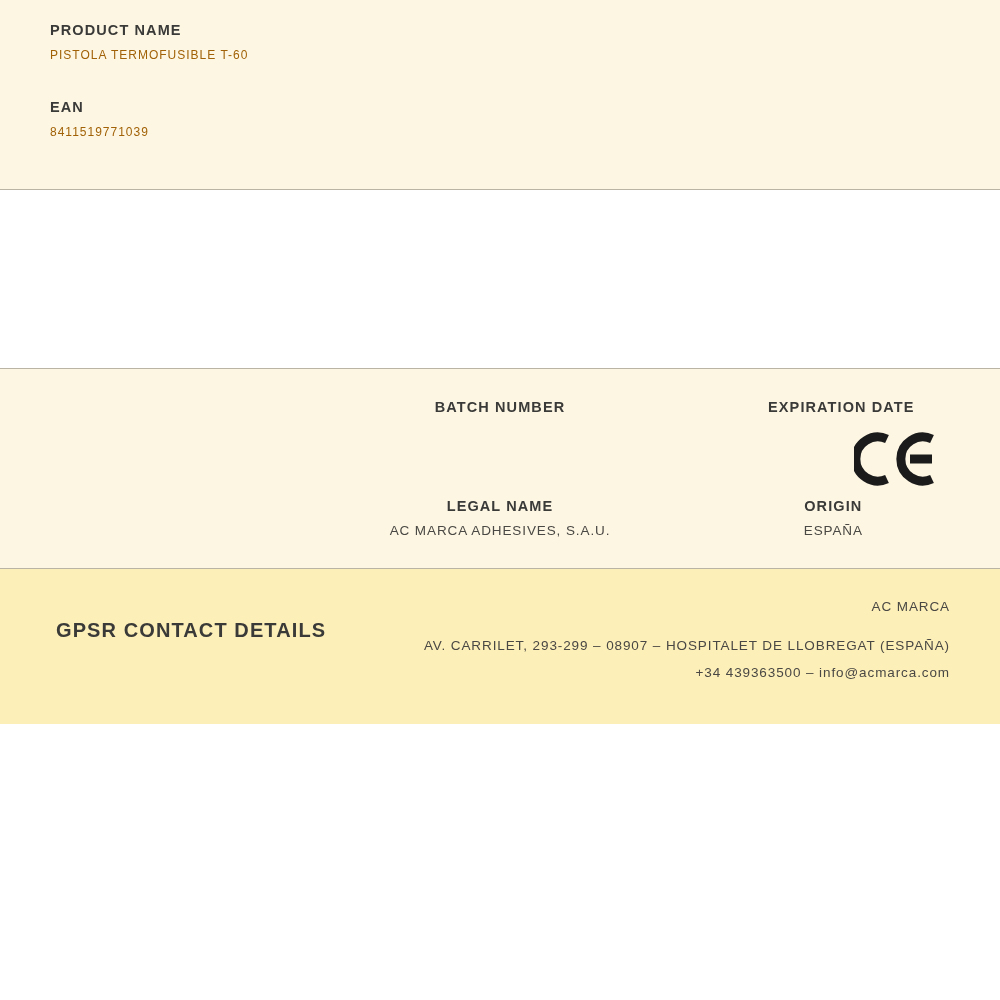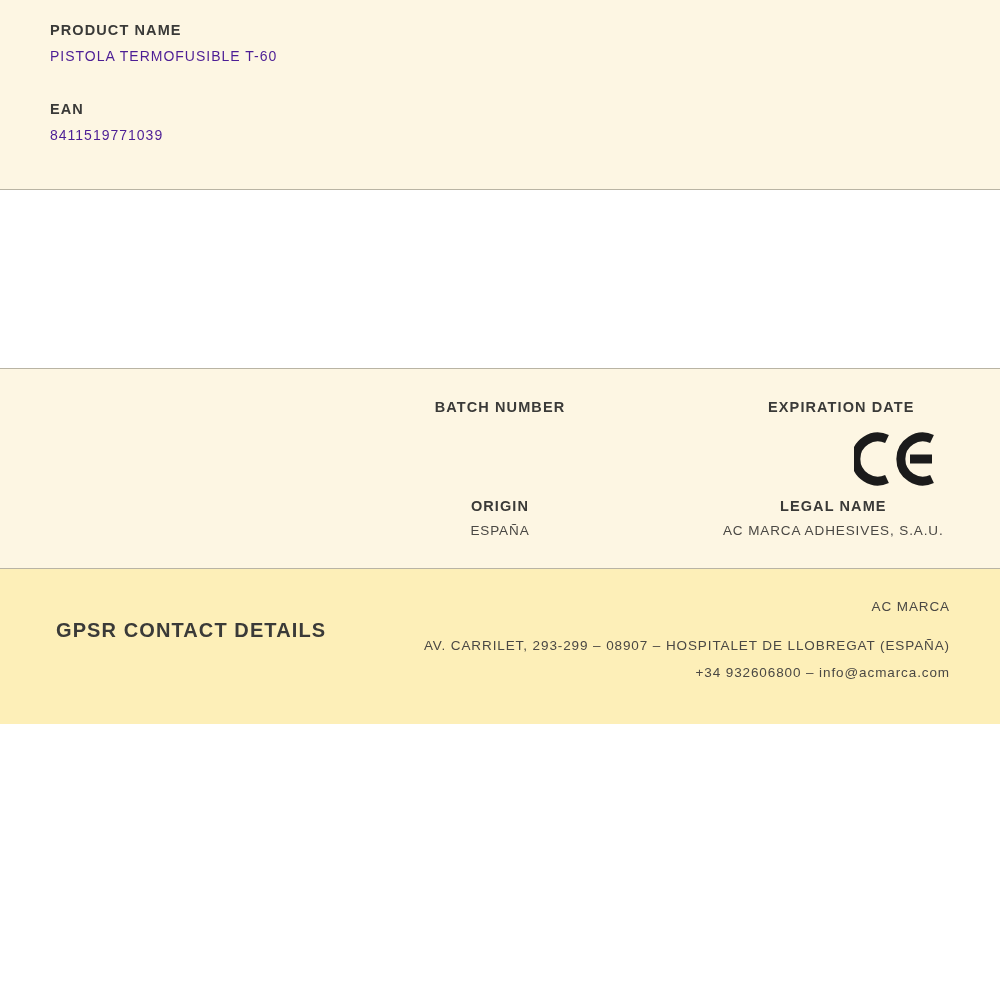--- a/index.html
+++ b/index.html
@@ -33,23 +33,23 @@
   }
   .field-label {
     font-size: 14.5px;
     font-weight: bold;
     letter-spacing: 1.1px;
     color: #3a3a38;
     text-transform: uppercase;
     margin: 0 0 10px 0;
   }
   .field-value {
-    font-size: 14px;
+    font-size: 12px;
     letter-spacing: 1.0px;
-    color: #4c1d95;
+    color: #a16207;
     text-transform: uppercase;
     margin: 0;
   }
   .field-block + .field-block {
     margin-top: 37px;
   }
 
   
   .middle-section {
     background: #ffffff;
@@ -169,40 +169,40 @@
       </div>
       <div class="info-cell">
         <p class="info-label">EXPIRATION DATE</p>
         <p class="info-value"></p>
       </div>
     </div>
 
     <div class="info-grid info-row-2">
       <div class="info-cell col1"></div>
       <div class="info-cell">
+        <p class="info-label">LEGAL NAME</p>
+        <p class="info-value">AC MARCA ADHESIVES, S.A.U.</p>
+      </div>
+      <div class="info-cell">
         <p class="info-label">ORIGIN</p>
         <p class="info-value">ESPAÑA</p>
-      </div>
-      <div class="info-cell">
-        <p class="info-label">LEGAL NAME</p>
-        <p class="info-value">AC MARCA ADHESIVES, S.A.U.</p>
       </div>
     </div>
 
     <div class="ce-mark">
       <svg width="86" height="60" viewBox="0 0 86 60" xmlns="http://www.w3.org/2000/svg">
         <path d="M33 10 A22 22 0 1 0 33 50" fill="none" stroke="#1b1b1b" stroke-width="9"></path>
         <path d="M78 10 A22 22 0 1 0 78 50" fill="none" stroke="#1b1b1b" stroke-width="9"></path>
         <rect x="56" y="25.5" width="22" height="9" fill="#1b1b1b"></rect>
       </svg>
     </div>
   </div>
 
   <div class="footer">
     <p class="footer-title">GPSR CONTACT DETAILS</p>
     <div class="footer-right">
       <p class="line-brand">AC MARCA</p>
       <p class="line-address">AV. CARRILET, 293-299 – 08907 – HOSPITALET DE LLOBREGAT (ESPAÑA)</p>
-      <p class="line-contact">+34 932606800 – info@acmarca.com</p>
+      <p class="line-contact">+34 439363500 – info@acmarca.com</p>
     </div>
   </div>
 
 </div>
 
 </body></html>

